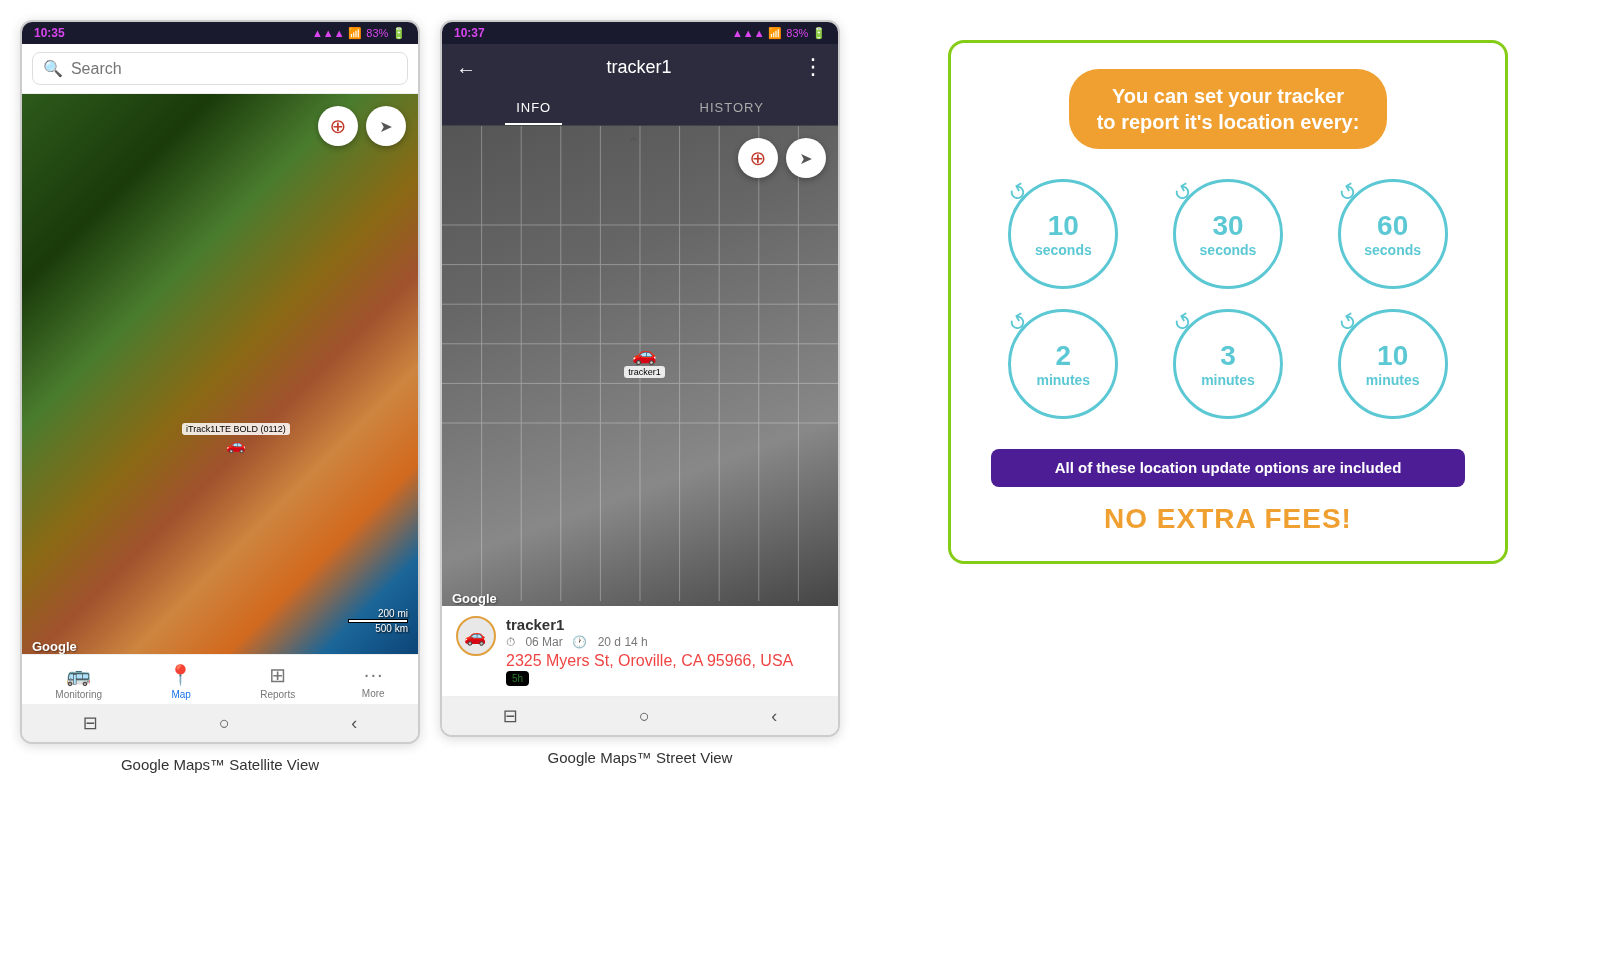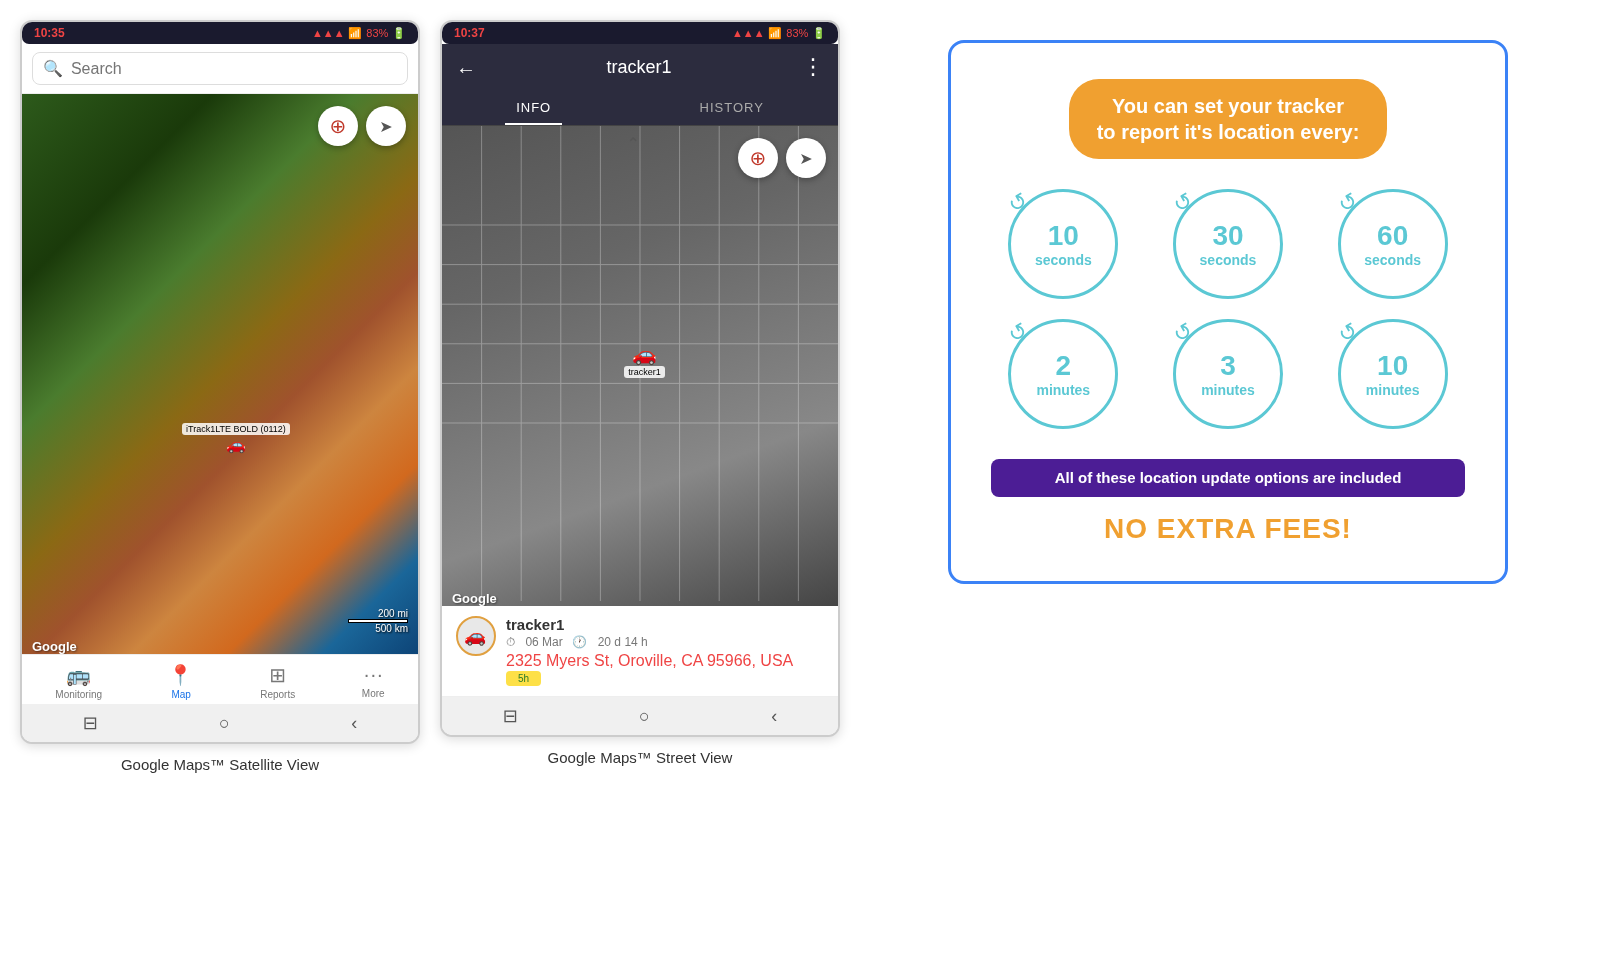--- a/index.html
+++ b/index.html
@@ -21,27 +21,26 @@
       border: 2px solid #ccc;
       border-radius: 12px;
       overflow: hidden;
       background: #fff;
       box-shadow: 0 2px 12px rgba(0,0,0,0.15);
       flex-shrink: 0;
     }
 
     .phone-status-bar {
       background: #1a1a2e;
-      color: #ef4444;
+      color: #d946ef;
       display: flex;
       justify-content: space-between;
       align-items: center;
       padding: 4px 12px;
       font-size: 12px;
-      border-radius: 7px;
     }
 
     .phone-status-bar .time { font-weight: bold; }
     .phone-status-bar .icons { display: flex; gap: 4px; align-items: center; font-size: 11px; }
 
     
     .phone1-search-bar {
       background: #fff;
       padding: 8px 10px;
       display: flex;
@@ -262,24 +261,24 @@
       align-items: center;
       justify-content: center;
       font-size: 18px;
       border: 2px solid #e0a040;
     }
     .tracker-info-details { font-size: 13px; color: #333; }
     .tracker-name { font-weight: bold; font-size: 15px; }
     .tracker-meta { color: #777; font-size: 12px; display: flex; gap: 10px; margin-top: 2px; }
     .tracker-address { color: #ef4444; font-size: 16px; margin-top: 3px; }
     .badge-5h {
-      background: #fde047;
+      background: #000000;
       color: #2a7a2a;
       font-size: 10px;
-      padding: 2px 12px;
+      padding: 2px 6px;
       border-radius: 4px;
       display: inline-block;
     }
 
     .street-marker {
       position: absolute;
       top: 45%;
       left: 46%;
       display: flex;
       flex-direction: column;
@@ -303,23 +302,23 @@
       display: flex;
       flex-direction: column;
       align-items: center;
       justify-content: center;
       padding: 20px 40px;
       min-width: 650px;
     }
 
     .promo-card {
       background: #fff;
-      border: 3px solid #3b82f6;
+      border: 3px solid #84cc16;
       border-radius: 16px;
-      padding: 36px 40px;
+      padding: 26px 40px;
       max-width: 560px;
       width: 100%;
       text-align: center;
     }
 
     .promo-title-box {
       background: #f0a030;
       border-radius: 30px;
       padding: 14px 28px;
       display: inline-block;

